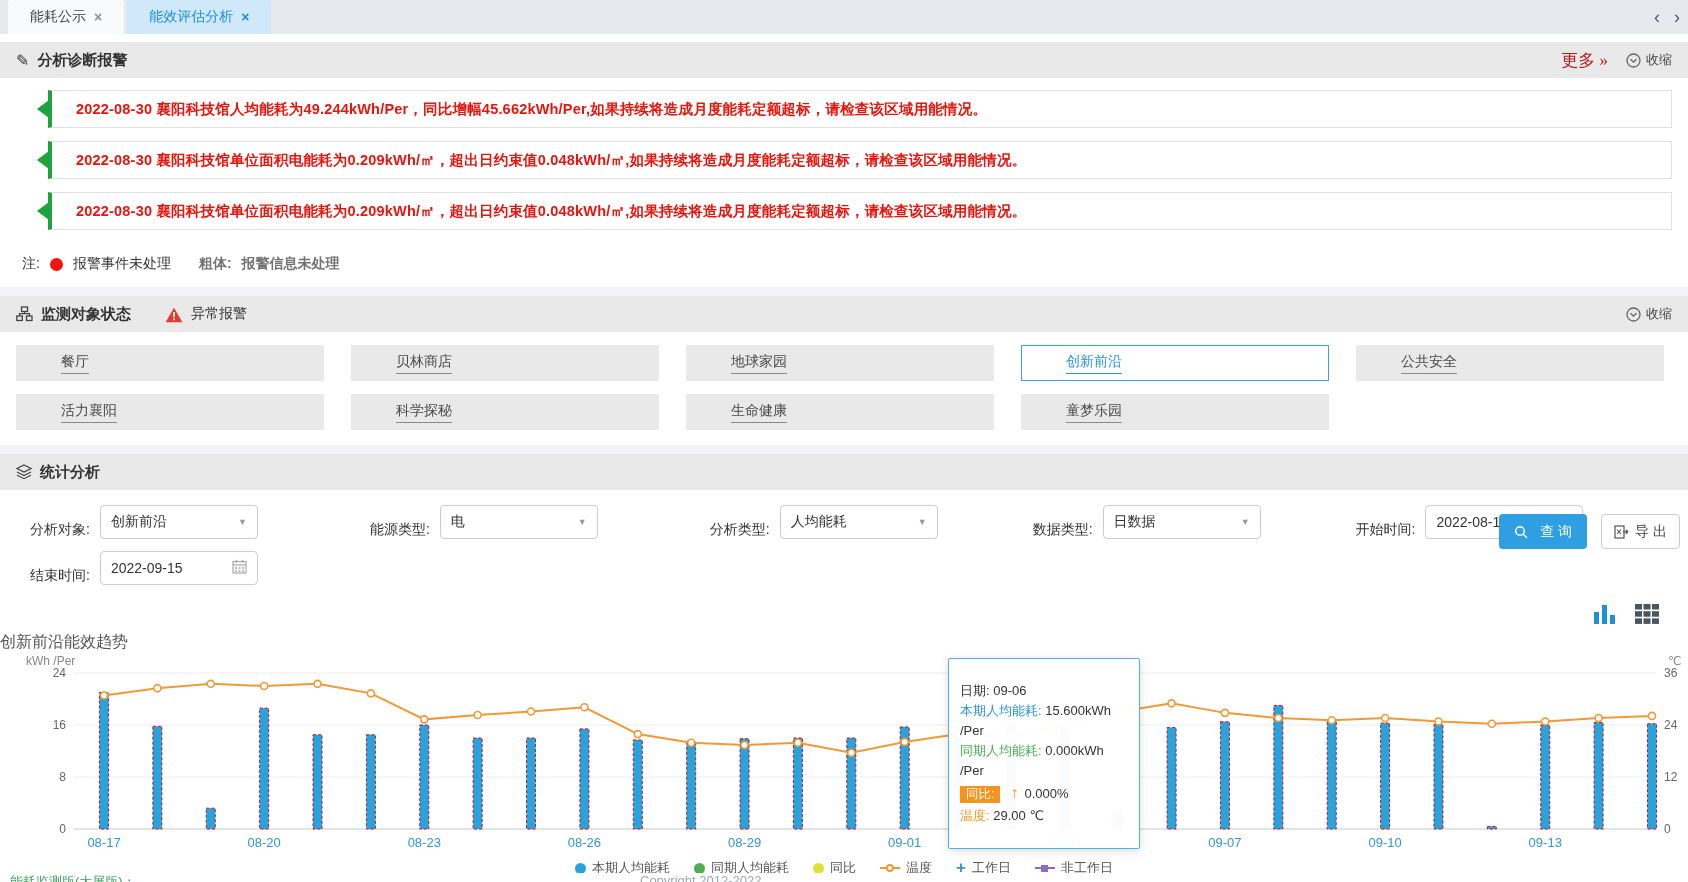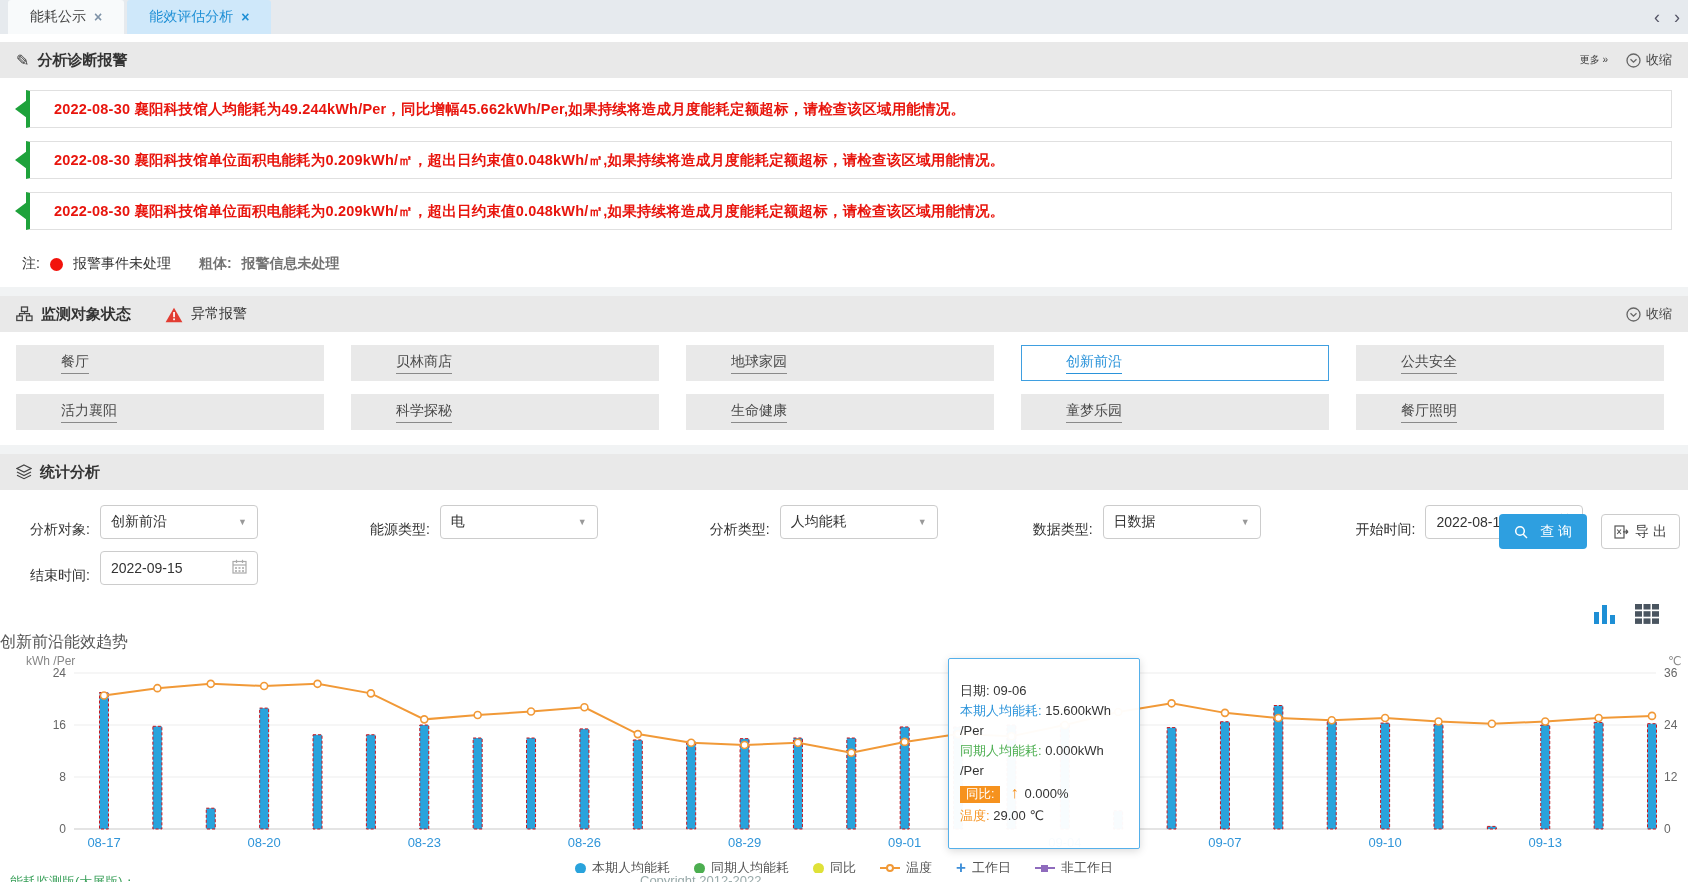--- a/index.html
+++ b/index.html
@@ -19,27 +19,27 @@
   .tab.active .close { color:#1e8fd5; }
   .tab-nav { position:absolute; right:8px; top:0; height:34px; display:flex; align-items:center; gap:14px;
              font-size:18px; color:#556; }
   .tab-nav span { cursor:pointer; }
 
   
   .band { height:9px; background:#f1f3f4; }
   .sec-header { height:36px; background:#e9e9e9; display:flex; align-items:center; padding:0 16px; gap:8px; }
   .sec-title { font-size:15px; font-weight:bold; color:#333; }
   .sec-right { margin-left:auto; display:flex; align-items:center; gap:18px; }
-  .more-link { color:#404040; font-size:10px; cursor:pointer; }
+  .more-link { color:#b91c1c; font-size:17px; cursor:pointer;font-family:Liberation Serif, serif; }
   .collapse { display:flex; align-items:center; gap:5px; font-size:13px; color:#444; cursor:pointer; }
   .icon-svg { display:inline-block; vertical-align:middle; }
   .pencil { font-size:16px; color:#333; transform:rotate(0deg); }
 
   
-  .alerts { padding:12px 16px 4px 26px; background:#fff; }
+  .alerts { padding:12px 16px 4px 48px; background:#fff; }
   .alert { position:relative; border:1px solid #e0e0e0; border-left:4px solid #1ea23b; height:38px;
            display:flex; align-items:center; padding:0 14px 0 24px; margin-bottom:13px;
            color:#e8150d; font-size:14.5px; font-weight:600; letter-spacing:.2px; }
   .alert::before { content:""; position:absolute; left:-15px; top:50%; margin-top:-9px;
            border-style:solid; border-width:9px 12px 9px 0;
            border-color:transparent #1ea23b transparent transparent; }
   .note-line { display:flex; align-items:center; gap:10px; font-size:14px; color:#333; padding:8px 16px 14px 22px; background:#fff;}
   .red-dot { width:13px; height:13px; border-radius:50%; background:#f2130c; display:inline-block; }
   .note-bold { font-weight:bold; color:#737373; }
 
@@ -204,23 +204,20 @@
           <span>活力襄阳</span>
         </button>
       <button class="obj-btn">
           <span>科学探秘</span>
         </button>
       <button class="obj-btn">
           <span>生命健康</span>
         </button>
       <button class="obj-btn">
           <span>童梦乐园</span>
-        </button>
-      <button class="obj-btn">
-          <span>餐厅照明</span>
         </button>
     </div>
   </div>
 
   <div class="band"></div>
 
   <div>
     <div class="sec-header">
       <svg class="icon-svg" width="16" height="16" viewBox="0 0 16 16">
           <path d="M8 1 L15 4.5 L8 8 L1 4.5 Z" fill="none" stroke="#444" stroke-width="1.2"></path>

